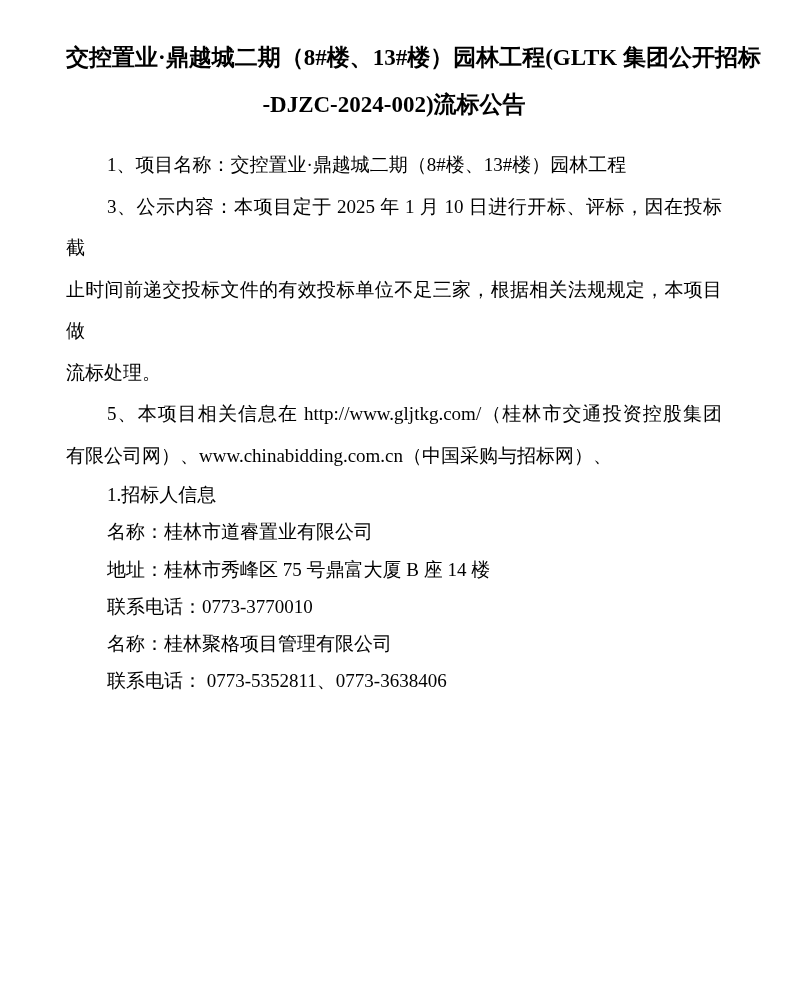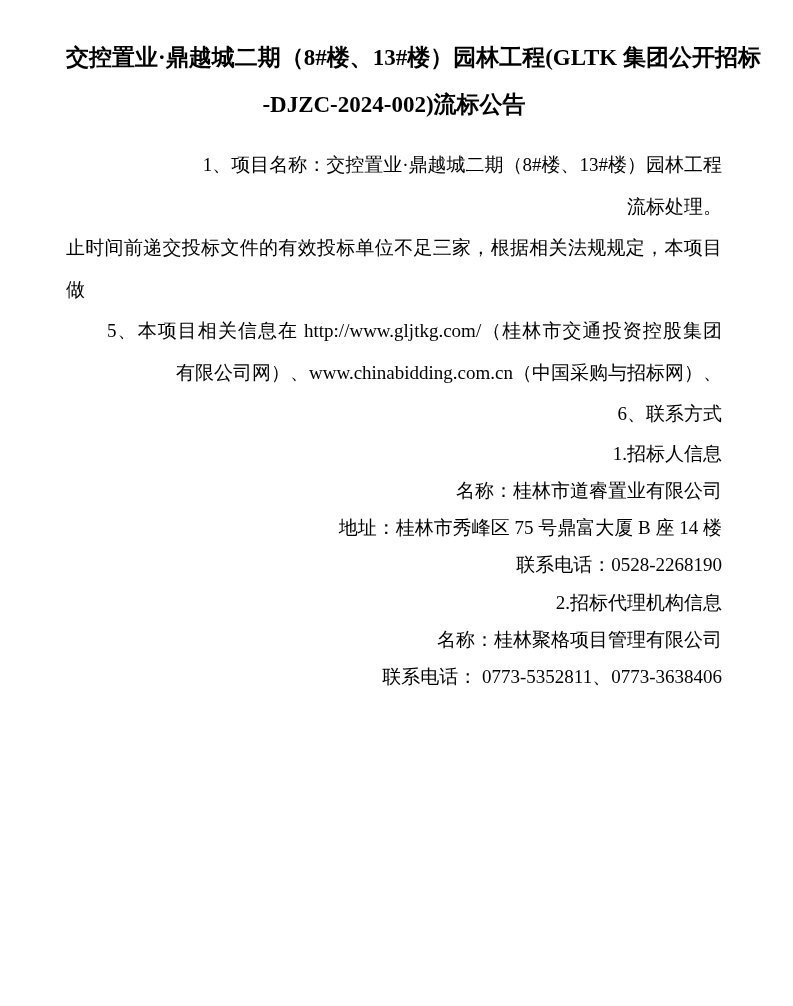--- a/index.html
+++ b/index.html
@@ -38,50 +38,48 @@
     font-size: 19px;
     line-height: 41.5px;
   }
   .section-b {
     font-size: 19px;
     line-height: 37.3px;
   }
   .line {
     margin: 0;
     white-space: normal;
-    text-align: right;
   }
   .indent { text-indent: 41px; }
   .justify {
     text-align: justify;
     text-align-last: justify;
   }
 </style>
 </head>
 <body>
 
 <div class="page">
 
   <div class="title">
     <span class="title-line">交控置业·鼎越城二期（8#楼、13#楼）园林工程(GLTK 集团公开招标</span>
     <span class="title-line">-DJZC-2024-002)流标公告</span>
   </div>
 
   <div class="body section-a" id="section-a">
       <p class="line indent">1、项目名称：交控置业·鼎越城二期（8#楼、13#楼）园林工程</p>
+      <p class="line indent justify">3、公示内容：本项目定于 2025 年 1 月 10 日进行开标、评标，因在投标截</p>
+      <p class="line justify">止时间前递交投标文件的有效投标单位不足三家，根据相关法规规定，本项目做</p>
       <p class="line">流标处理。</p>
-      <p class="line justify">止时间前递交投标文件的有效投标单位不足三家，根据相关法规规定，本项目做</p>
       <p class="line indent justify">5、本项目相关信息在 http://www.gljtkg.com/（桂林市交通投资控股集团</p>
       <p class="line">有限公司网）、www.chinabidding.com.cn（中国采购与招标网）、</p>
-      <p class="line indent">6、联系方式</p>
     </div>
 
   <div class="body section-b" id="section-b">
       <p class="line indent">1.招标人信息</p>
       <p class="line indent">名称：桂林市道睿置业有限公司</p>
       <p class="line indent">地址：桂林市秀峰区 75 号鼎富大厦 B 座 14 楼</p>
-      <p class="line indent">联系电话：0528-2268190</p>
-      <p class="line indent">2.招标代理机构信息</p>
+      <p class="line indent">联系电话：0773-3770010</p>
       <p class="line indent">名称：桂林聚格项目管理有限公司</p>
       <p class="line indent">联系电话： 0773-5352811、0773-3638406</p>
     </div>
 
 </div>
 
 </body></html>

